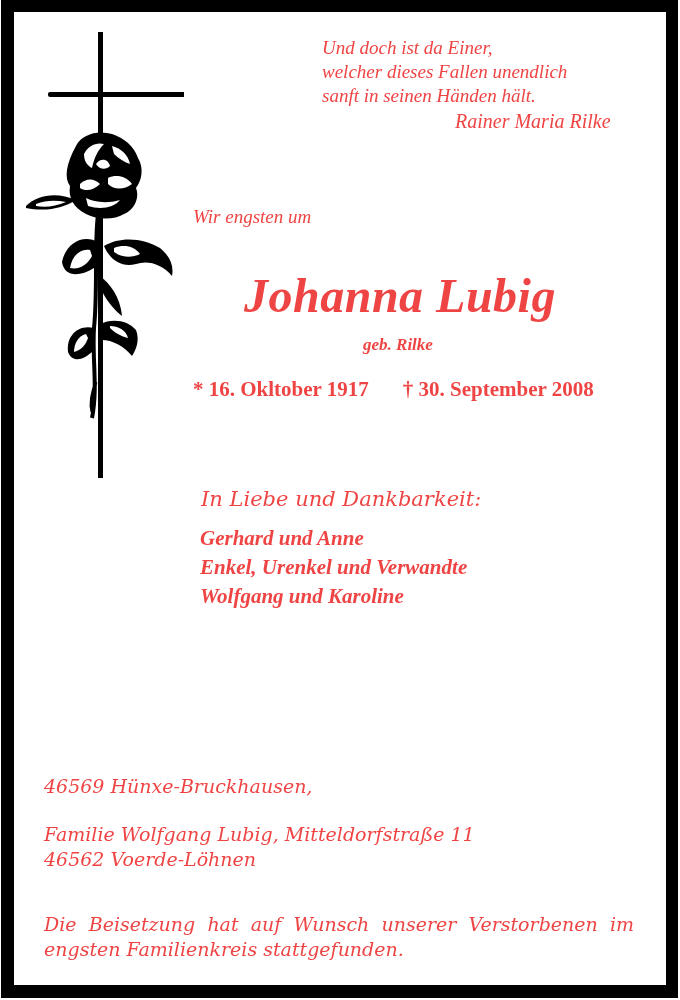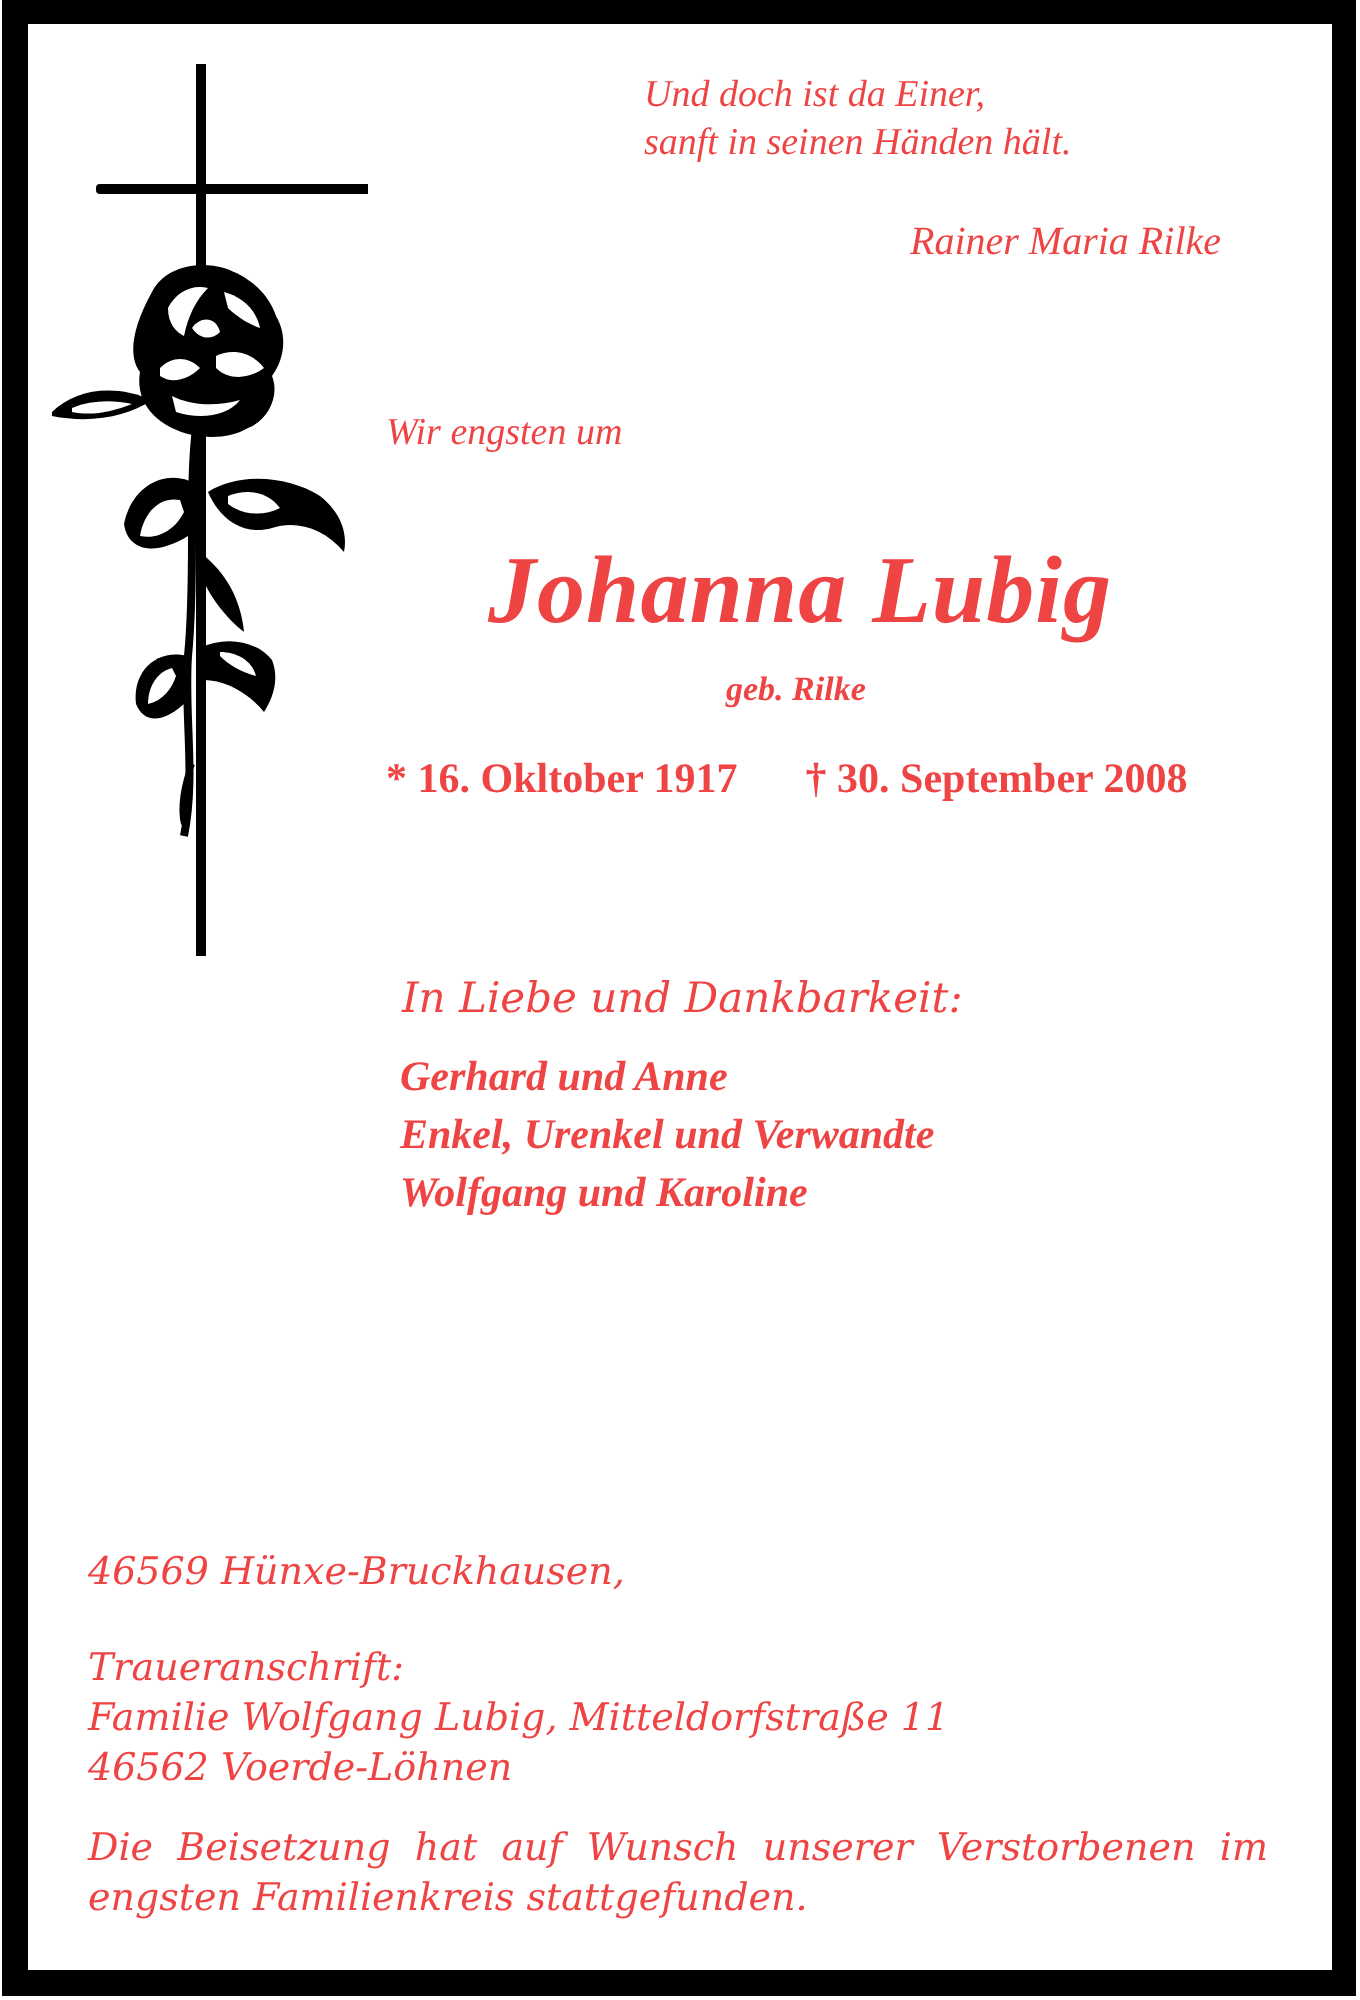--- a/index.html
+++ b/index.html
@@ -67,40 +67,40 @@
   <path d="M76 248 C86 256, 96 268, 98 288 C90 282, 80 270, 76 258 Z" fill="#000"></path>
   <path d="M70 300 C54 296, 42 308, 44 324 C48 334, 58 334, 70 322 Z" fill="#000"></path>
   <path d="M62 306 C54 308, 50 316, 50 324 C58 322, 62 316, 64 310 Z" fill="#fff"></path>
   <path d="M76 296 C88 290, 104 292, 112 302 C116 312, 112 322, 108 328 C100 318, 88 312, 78 312 Z" fill="#000"></path>
   <path d="M86 298 C94 298, 102 302, 104 310 C96 308, 90 304, 86 300 Z" fill="#fff"></path>
   <path d="M72 354 C68 364, 66 376, 68 384" stroke="#000" stroke-width="3" fill="none"></path>
 </svg>
 
 <div class="abs quote lib">
   <div>Und doch ist da Einer,</div>
+  <div>welcher dieses Fallen unendlich</div>
   <div>sanft in seinen Händen hält.</div>
 </div>
 <div class="abs quote-author lib">Rainer Maria Rilke</div>
 
 <div class="abs intro lib">Wir engsten um</div>
 <div class="abs name lib">Johanna Lubig</div>
 <div class="abs maiden lib">geb. Rilke</div>
 <div class="abs dates lib">
   <span>* 16. Okltober 1917</span><span class="death">† 30. September 2008</span>
 </div>
 
 <div class="abs thanks serif">In Liebe und Dankbarkeit:</div>
 <div class="abs mourners lib">
   <div>Gerhard und Anne</div>
   <div>Enkel, Urenkel und Verwandte</div>
   <div>Wolfgang und Karoline</div>
 </div>
 
 <div class="abs place serif">46569 Hünxe-Bruckhausen,</div>
 <div class="abs addr serif">
-  <div>Traueranschrift:</div>
   <div>Familie Wolfgang Lubig, Mitteldorfstraße 11</div>
   <div>46562 Voerde-Löhnen</div>
 </div>
 <div class="abs funeral serif">
   <span class="l1">Die Beisetzung hat auf Wunsch unserer Verstorbenen im</span>
   <span class="l2">engsten Familienkreis stattgefunden.</span>
 </div>
 
 </body></html>

